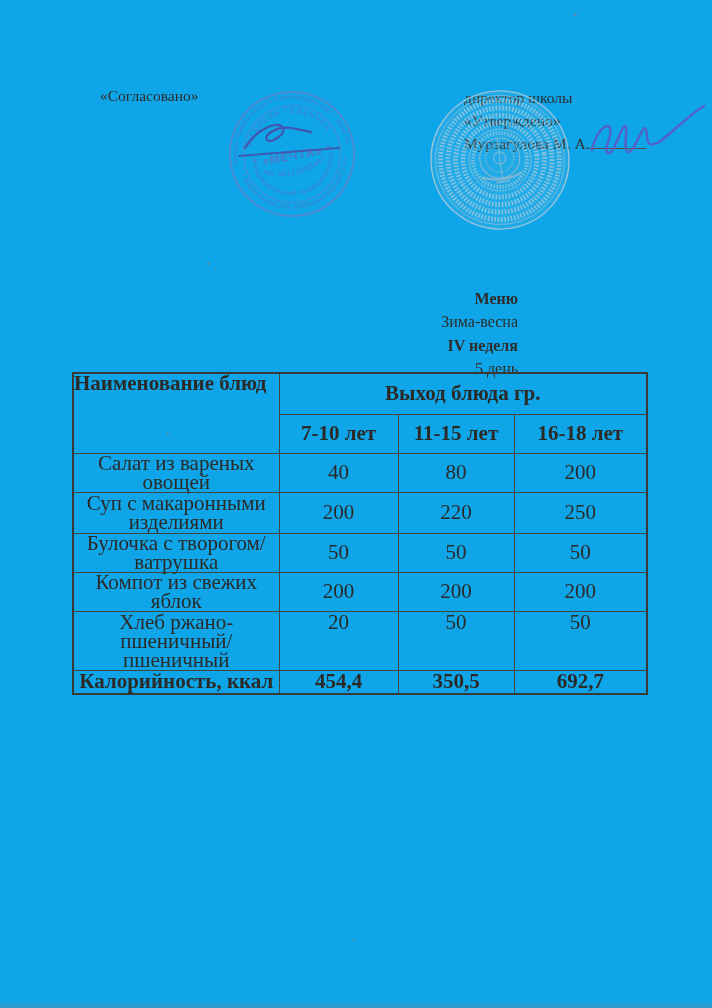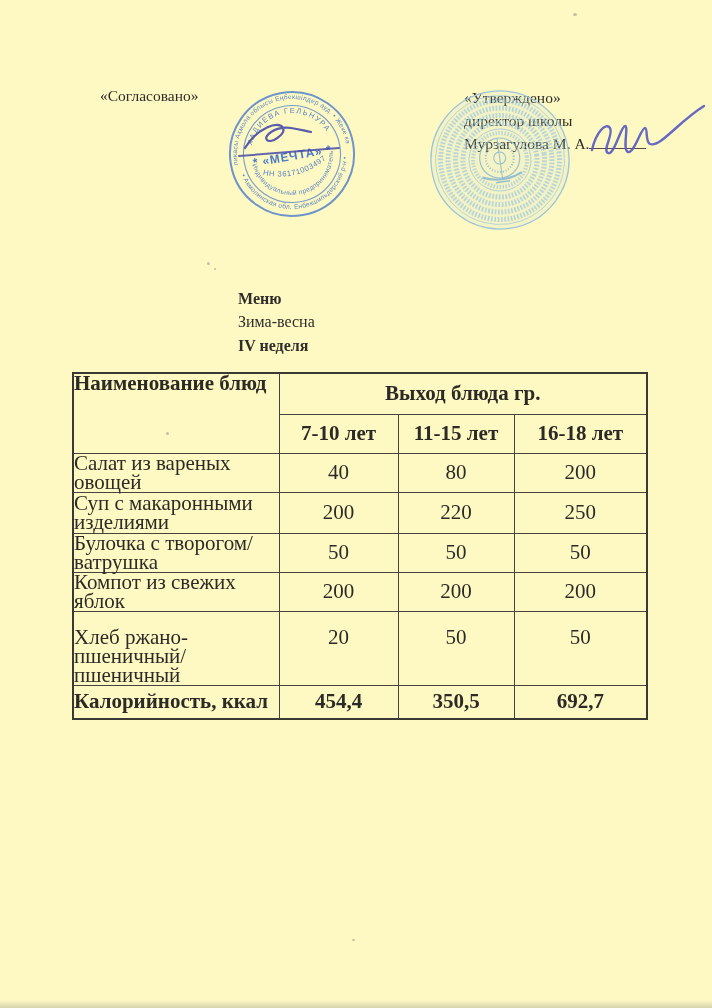--- a/index.html
+++ b/index.html
@@ -1,32 +1,32 @@
 <!DOCTYPE html>
 <html><head>
 <meta charset="utf-8">
 <style>
   html,body{margin:0;padding:0;}
   body{background:#e8e8e6;}
   .page{
     position:relative;
     width:712px;height:1008px;
     margin:0 auto;
-    background:#fef9c3;
+    background:#0ea5e9;
     overflow:hidden;
     font-family:"Liberation Serif", serif;
     color:#2e2d2a;
   }
   
   .approval{position:absolute;font-size:15.5px;line-height:23px;z-index:1;white-space:nowrap;}
   .approval-left{left:100px;top:84px;}
   .approval-right{left:464px;top:86px;}
   .sig-underline{display:inline-block;width:57px;height:13px;border-bottom:1.6px solid #5d4a47;vertical-align:baseline;}
   
-  .title-block{position:absolute;left:238px;top:287px;width:280px;text-align:left;
+  .title-block{position:absolute;left:238px;top:287px;width:280px;text-align:right;
     font-size:16px;line-height:23.3px;z-index:1;}
   .b{font-weight:bold;}
   
   .stamp{position:absolute;z-index:2;}
   .stamp-left{left:217px;top:79px;transform:rotate(-10deg);}
   .stamp-right{left:425px;top:85px;transform:rotate(-8deg);}
   .sig{position:absolute;z-index:3;}
   .sig-left{left:235px;top:118px;}
   .sig-right{left:586px;top:98px;}
   .stamp text{font-family:"Liberation Sans",sans-serif;fill:#4d7ac6;}
@@ -34,25 +34,25 @@
   table.menu{
     position:absolute;left:72px;top:372px;width:574px;
     border-collapse:collapse;table-layout:fixed;
     font-size:21px;line-height:19px;color:#2b2a26;z-index:1;
   }
   table.menu{border:2.2px solid #3a3934;}
   table.menu th, table.menu td{border:1.4px solid #45443f;padding:0;}
   th.name-h{text-align:left;vertical-align:top;padding:5px 4px 2px 6px;}
   th.group-h{text-align:center;vertical-align:middle;font-weight:bold;}
   tr.hdr2 th{text-align:center;vertical-align:middle;font-weight:bold;}
-  td.name{text-align:left;vertical-align:middle;padding:1px 4px 1px 6px;}
+  td.name{text-align:center;vertical-align:middle;padding:1px 4px 1px 6px;}
   td.val{text-align:center;vertical-align:middle;}
-  tr.vtop td{vertical-align:top;padding-top:16px;}
+  tr.vtop td{vertical-align:top;padding-top:1px;}
   tr.h41{height:41px;} tr.h39{height:39px;} tr.h20{height:20px;}
-  tr.h36{height:36px;} tr.h22{height:34px;}
+  tr.h36{height:36px;} tr.h22{height:24px;}
   tr.total td{font-weight:bold;}
   
   .speck{position:absolute;background:#8a8a85;border-radius:50%;opacity:.5;z-index:0;}
   .scan-bottom{position:absolute;left:0;bottom:0;width:100%;height:8px;z-index:4;
     background:linear-gradient(to bottom, rgba(130,130,126,0), rgba(130,130,126,.32));}
 </style>
 </head>
 <body>
 
 <div class="page">
@@ -61,22 +61,22 @@
   <div class="speck" style="left:214px;top:268px;width:2px;height:2px;"></div>
   <div class="speck" style="left:573px;top:13px;width:4px;height:3px;"></div>
   <div class="speck" style="left:166px;top:432px;width:3px;height:3px;"></div>
   <div class="speck" style="left:352px;top:939px;width:3px;height:2px;"></div>
 
   <div class="approval approval-left">
     <div>«Согласовано»</div>
   </div>
 
   <div class="approval approval-right">
+    <div>директор школы</div>
     <div>«Утверждено»</div>
-    <div>директор школы</div>
     <div><span>Мурзагулова М. А.</span><span class="sig-underline"></span></div>
   </div>
 
   <svg class="stamp stamp-left" width="150" height="150" viewBox="0 0 150 150">
     <defs>
       <path id="arcOT" d="M 20 75 A 55 55 0 0 1 130 75" fill="none"></path>
       <path id="arcOB" d="M 20 75 A 55 55 0 0 0 130 75" fill="none"></path>
       <path id="arcIT" d="M 34 75 A 41 41 0 0 1 116 75" fill="none"></path>
       <path id="arcIB" d="M 34 75 A 41 41 0 0 0 116 75" fill="none"></path>
       <path id="arcRNN" d="M 42 90 Q 75 104 108 86" fill="none"></path>
@@ -126,20 +126,21 @@
   </svg>
 
   <svg class="sig sig-right" width="122" height="62" viewBox="0 0 122 62">
     <path d="M 6 52 C 10 34 20 24 24 30 C 28 36 16 52 22 55 C 28 58 35 28 39 28 C 43 28 36 52 42 54 C 48 56 55 30 59 30 C 62 30 59 44 64 46 C 74 50 92 24 118 8" fill="none" stroke="#585cc2" stroke-width="2.4" stroke-linecap="round" opacity=".92"></path>
   </svg>
 
   <div class="title-block">
     <div class="b">Меню</div>
     <div>Зима-весна</div>
     <div class="b">IV неделя</div>
+    <div>5 день</div>
   </div>
 
   <table class="menu">
     <colgroup>
       <col style="width:206px">
         <col style="width:119px">
         <col style="width:116px">
         <col style="width:133px">
     </colgroup>
     <thead>

